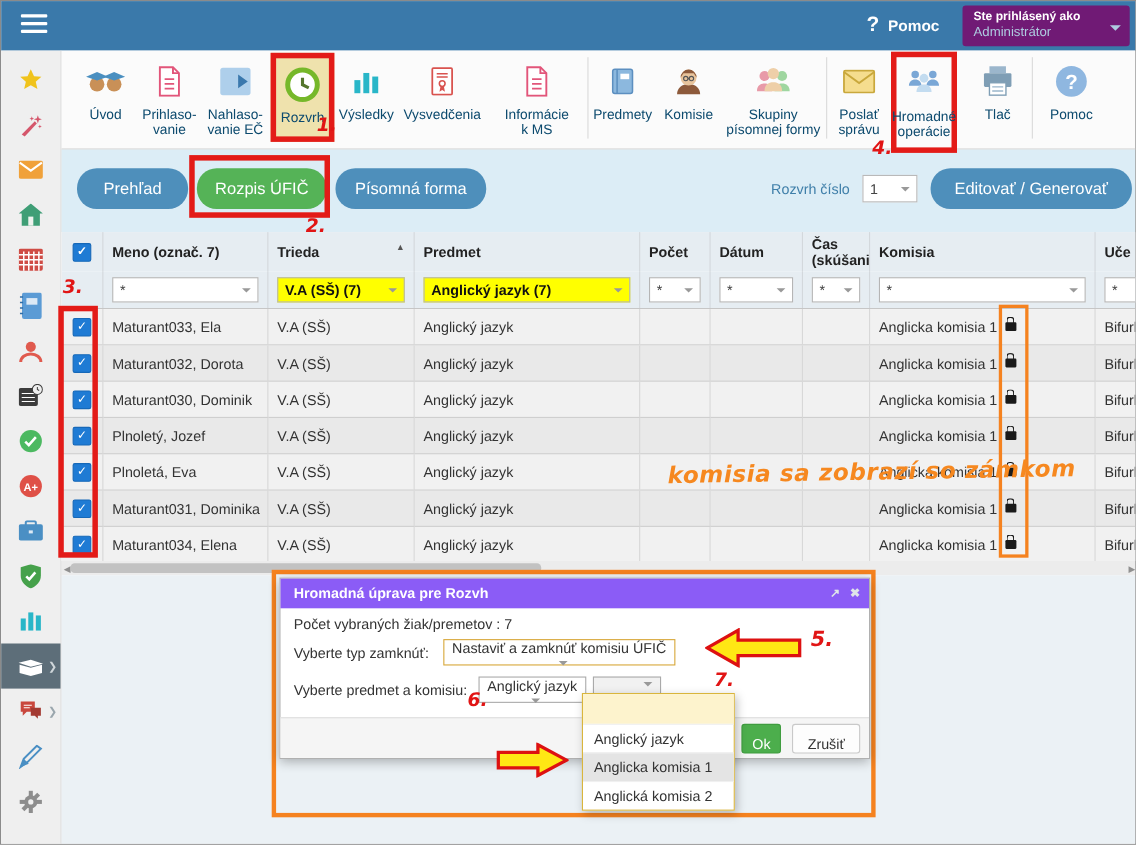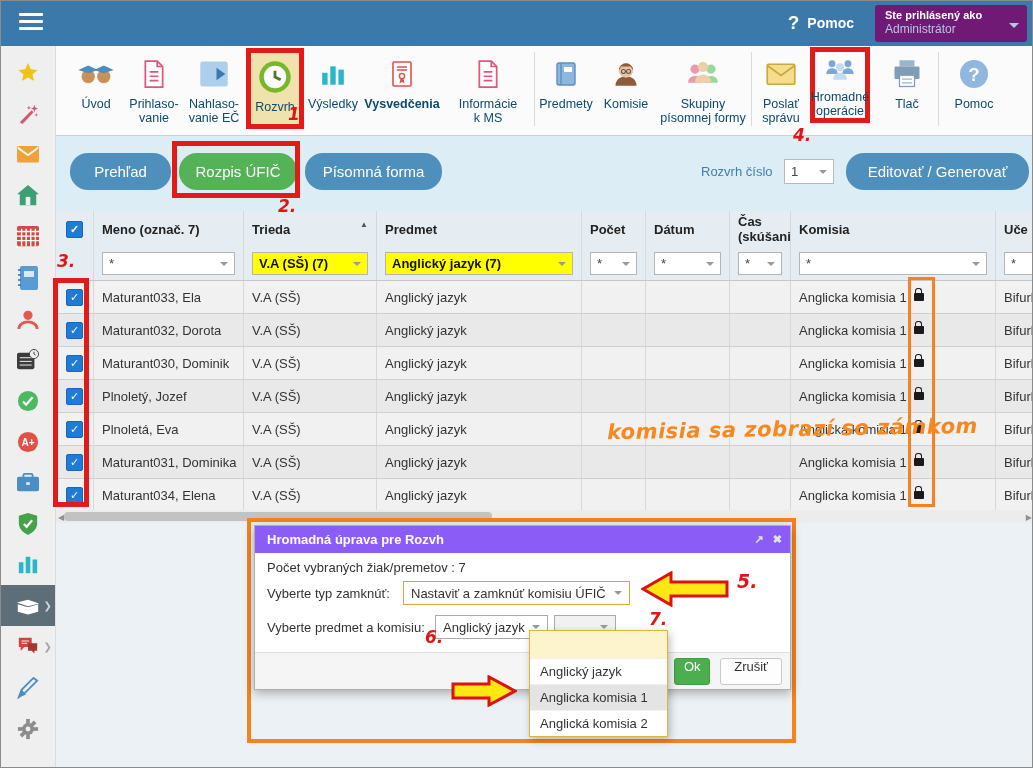--- a/index.html
+++ b/index.html
@@ -22,21 +22,21 @@
   .sb-item.active{background:#5d6e79;}
   .sb-item .chev{position:absolute;right:3px;font-size:10px;color:#9aa6ad;}
   .sb-item.active .chev{color:#cfd6da;}
   
   .toolbar{position:absolute;left:55px;top:45px;width:978px;height:90px;background:#fbfbfb;border-bottom:1px solid #cfcfcf;box-sizing:border-box;display:flex;align-items:flex-start;}
   .tb-item{display:flex;flex-direction:column;align-items:center;justify-content:flex-start;padding-top:8px;cursor:pointer;box-sizing:border-box;height:88px;}
   .tb-ico{height:40px;display:flex;align-items:center;justify-content:center;}
   .tb-lbl{font-size:12.5px;line-height:14px;color:#0c4a6e;text-align:center;white-space:pre-line;margin-top:3px;}
   .tb-sep{width:1px;background:#dadada;height:74px;margin-top:6px;flex:0 0 1px;}
   .tb-hl{background:#efe2ad;border:5px solid #e31b18;height:81px;margin-top:2px;padding-top:4px;z-index:3;}
-  .tb-red{border:5px solid #e31b18;height:76px;margin-top:1px;padding-top:4px;z-index:3;}
+  .tb-red{border:5px solid #e31b18;height:92px;margin-top:1px;padding-top:4px;z-index:3;}
   
   .subbar{position:absolute;left:55px;top:135px;width:978px;height:75px;background:#dcedf6;}
   .pill{position:absolute;top:17px;height:37px;border-radius:18px;color:#fff;font-size:15px;display:flex;align-items:center;justify-content:center;cursor:pointer;box-sizing:border-box;}
   .pill.blue{background:#4e8fbb;}
   .pill.green{background:#55b357;}
   .rc-label{position:absolute;left:645px;top:28px;font-size:13px;color:#3f7fa9;}
   .rc-select{position:absolute;left:728px;top:23px;width:50px;height:25px;background:#fff;border:1px solid #b9b9b9;box-sizing:border-box;display:flex;align-items:center;padding:0 6px;font-size:13px;color:#444;cursor:pointer;}
   .caret{margin-left:auto;border:4px solid transparent;border-top-color:#999;margin-top:4px;}
   .edit-pill{left:790px;width:183px;}
   
@@ -71,25 +71,25 @@
   .hthumb{position:absolute;left:8px;top:2px;width:428px;height:9px;background:#c2c2c2;border-radius:4px;cursor:pointer;}
   .harrow{position:absolute;top:3px;font-size:8px;color:#909090;cursor:pointer;}
   .bottom{position:absolute;left:55px;top:522px;width:978px;height:246px;background:#ebf1f5;}
   
   .modal{position:absolute;left:253px;top:524px;width:535px;height:163px;background:#fff;border:1px solid #b0b0b0;box-shadow:0 3px 10px rgba(0,0,0,.3);z-index:10;}
   .mtitle{height:27px;background:#8b5cf6;color:#fff;font-size:13px;font-weight:bold;display:flex;align-items:center;padding:0 8px 0 12px;}
   .mtools{margin-left:auto;display:flex;gap:9px;font-size:11px;color:#dfe5e9;}
   .mtools span{cursor:pointer;}
   .mbody{padding:7px 12px 0 12px;font-size:13px;color:#333;}
   .mline{display:flex;align-items:center;margin-bottom:23px;}
-  .msel{border:1px solid #aaa;height:24px;display:flex;align-items:center;padding:0 7px;box-sizing:border-box;font-size:13px;color:#333;cursor:pointer;background:#fff;}
+  .msel{border:1px solid #aaa;height:24px;display:flex;align-items:center;padding:0 7px;box-sizing:border-box;font-size:13px;color:#333;cursor:pointer;background:#fff;flex-direction:column;}
   .msel.gold{border:1px solid #d8a739;}
   .msel.empty{width:62px;background:#f1f1f1;}
   .mfoot{position:absolute;left:0;bottom:0;width:100%;height:37px;background:#f5f5f5;border-top:1px solid #ddd;box-sizing:border-box;display:flex;align-items:center;justify-content:flex-end;gap:10px;padding-right:8px;}
-  .btn{height:27px;border-radius:3px;font-size:13px;display:flex;align-items:flex-start;justify-content:center;cursor:pointer;box-sizing:border-box;}
+  .btn{height:27px;border-radius:3px;font-size:13px;display:flex;align-items:flex-end;justify-content:center;cursor:pointer;box-sizing:border-box;}
   .btn.ok{background:#4cae4c;border:1px solid #3f9c3f;color:#fff;width:36px;}
   .btn.cancel{background:#fdfdfd;border:1px solid #c9c9c9;color:#333;padding:0 13px;}
   
   .ddlist{position:absolute;left:528px;top:629px;width:137px;background:#fff;border:1px solid #d9b53c;box-shadow:2px 3px 8px rgba(0,0,0,.25);z-index:12;font-size:13px;color:#333;}
   .dditem{height:25px;display:flex;align-items:center;padding-left:10px;border-top:1px solid #f0f0f0;cursor:pointer;}
   .dditem.blank{background:#fdf3cd;border-top:none;height:27px;}
   .dditem.hover{background:#e4e4e4;}
   
   .ann{position:absolute;z-index:15;pointer-events:none;}
   .rednum{color:#e11515;font-weight:bold;font-size:17px;font-style:italic;font-family:"DejaVu Sans",sans-serif;}
@@ -282,21 +282,21 @@
     <div class="tb-item" style="width:58px;">
       <div class="tb-ico">
           <svg width="26" viewBox="0 0 24 22">
             <rect x="2" y="10" width="5" height="11" fill="#29b6c8"></rect>
             <rect x="9.5" y="4" width="5" height="17" fill="#29b6c8"></rect>
             <rect x="17" y="7" width="5" height="14" fill="#29b6c8"></rect>
           </svg>
         </div>
       <div class="tb-lbl">Výsledky</div>
     </div>
-    <div class="tb-item" style="width:80px;font-weight:bold;">
+    <div class="tb-item" style="width:80px;">
       <div class="tb-ico">
           <svg width="24" viewBox="0 0 24 26">
             <rect x="3" y="1" width="18" height="24" rx="1" fill="#fff" stroke="#d9534f" stroke-width="1.6"></rect>
             <path d="M7 6h10M7 9h10" stroke="#d9534f" stroke-width="1.4"></path>
             <circle cx="12" cy="15" r="2.6" fill="none" stroke="#d9534f" stroke-width="1.4"></circle>
             <path d="M10.5 17.5l-1 5 2.5-1.6 2.5 1.6-1-5" fill="#d9534f"></path>
           </svg>
         </div>
       <div class="tb-lbl">Vysvedčenia</div>
     </div>

